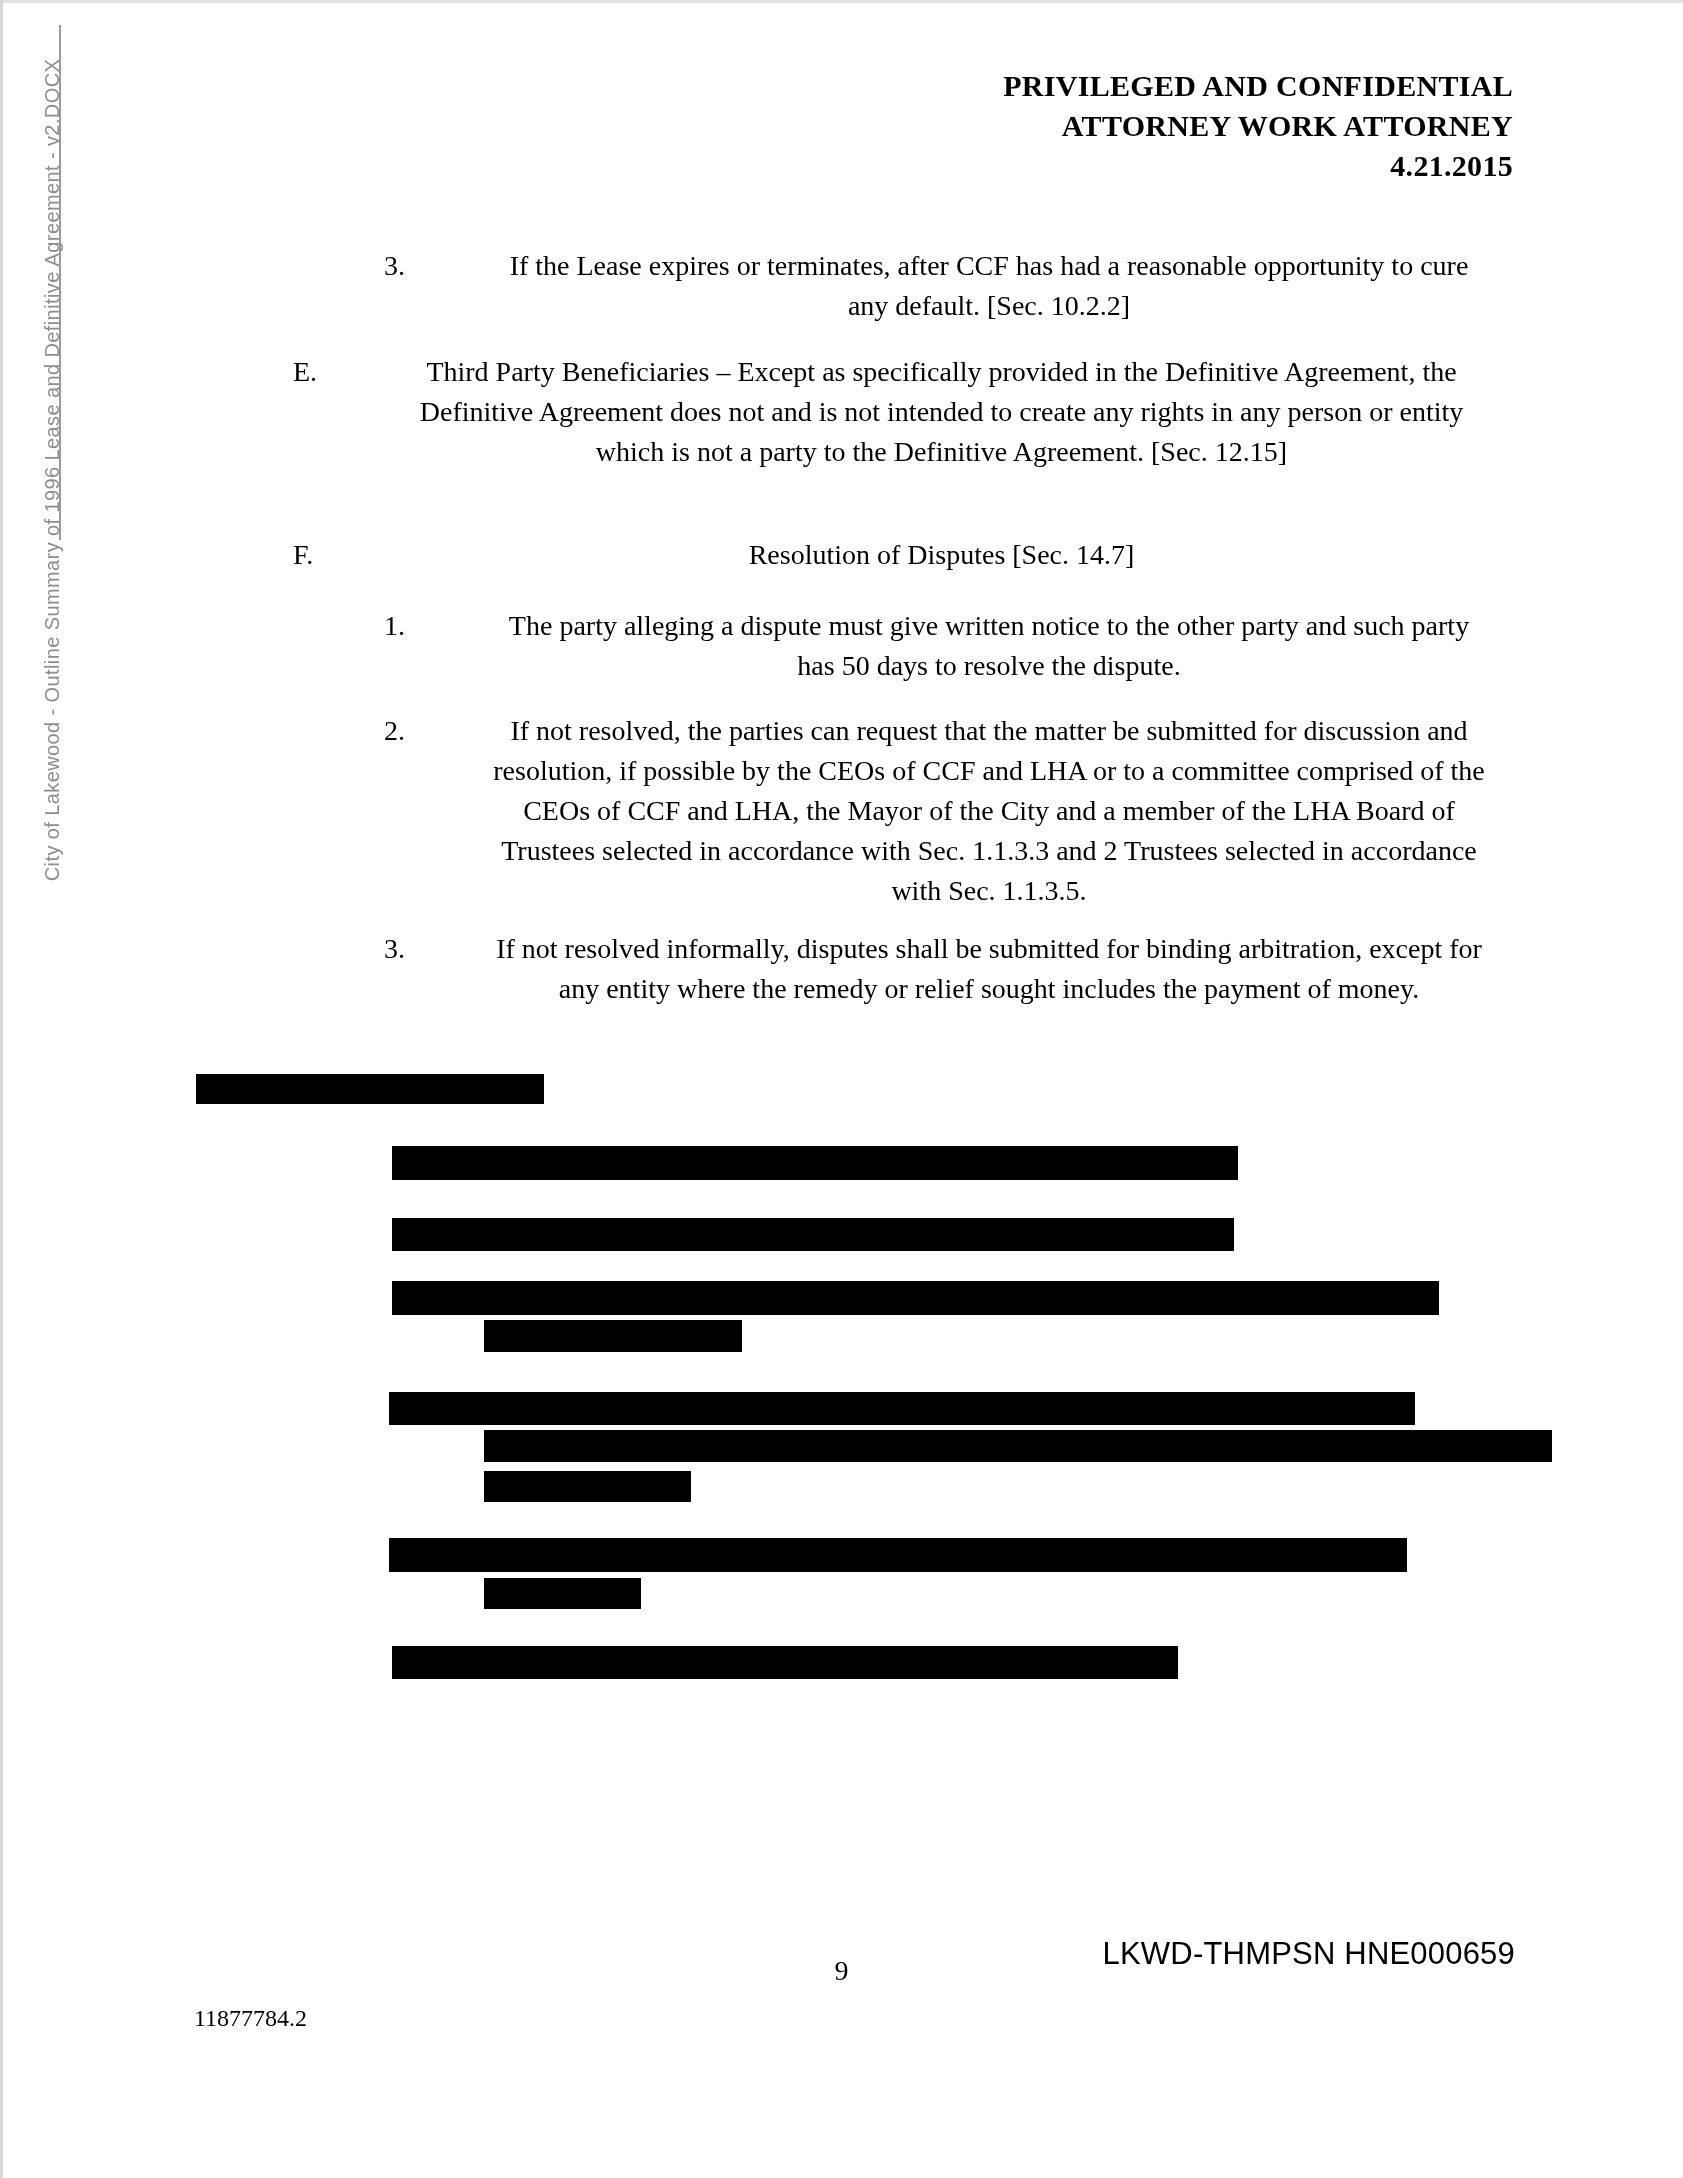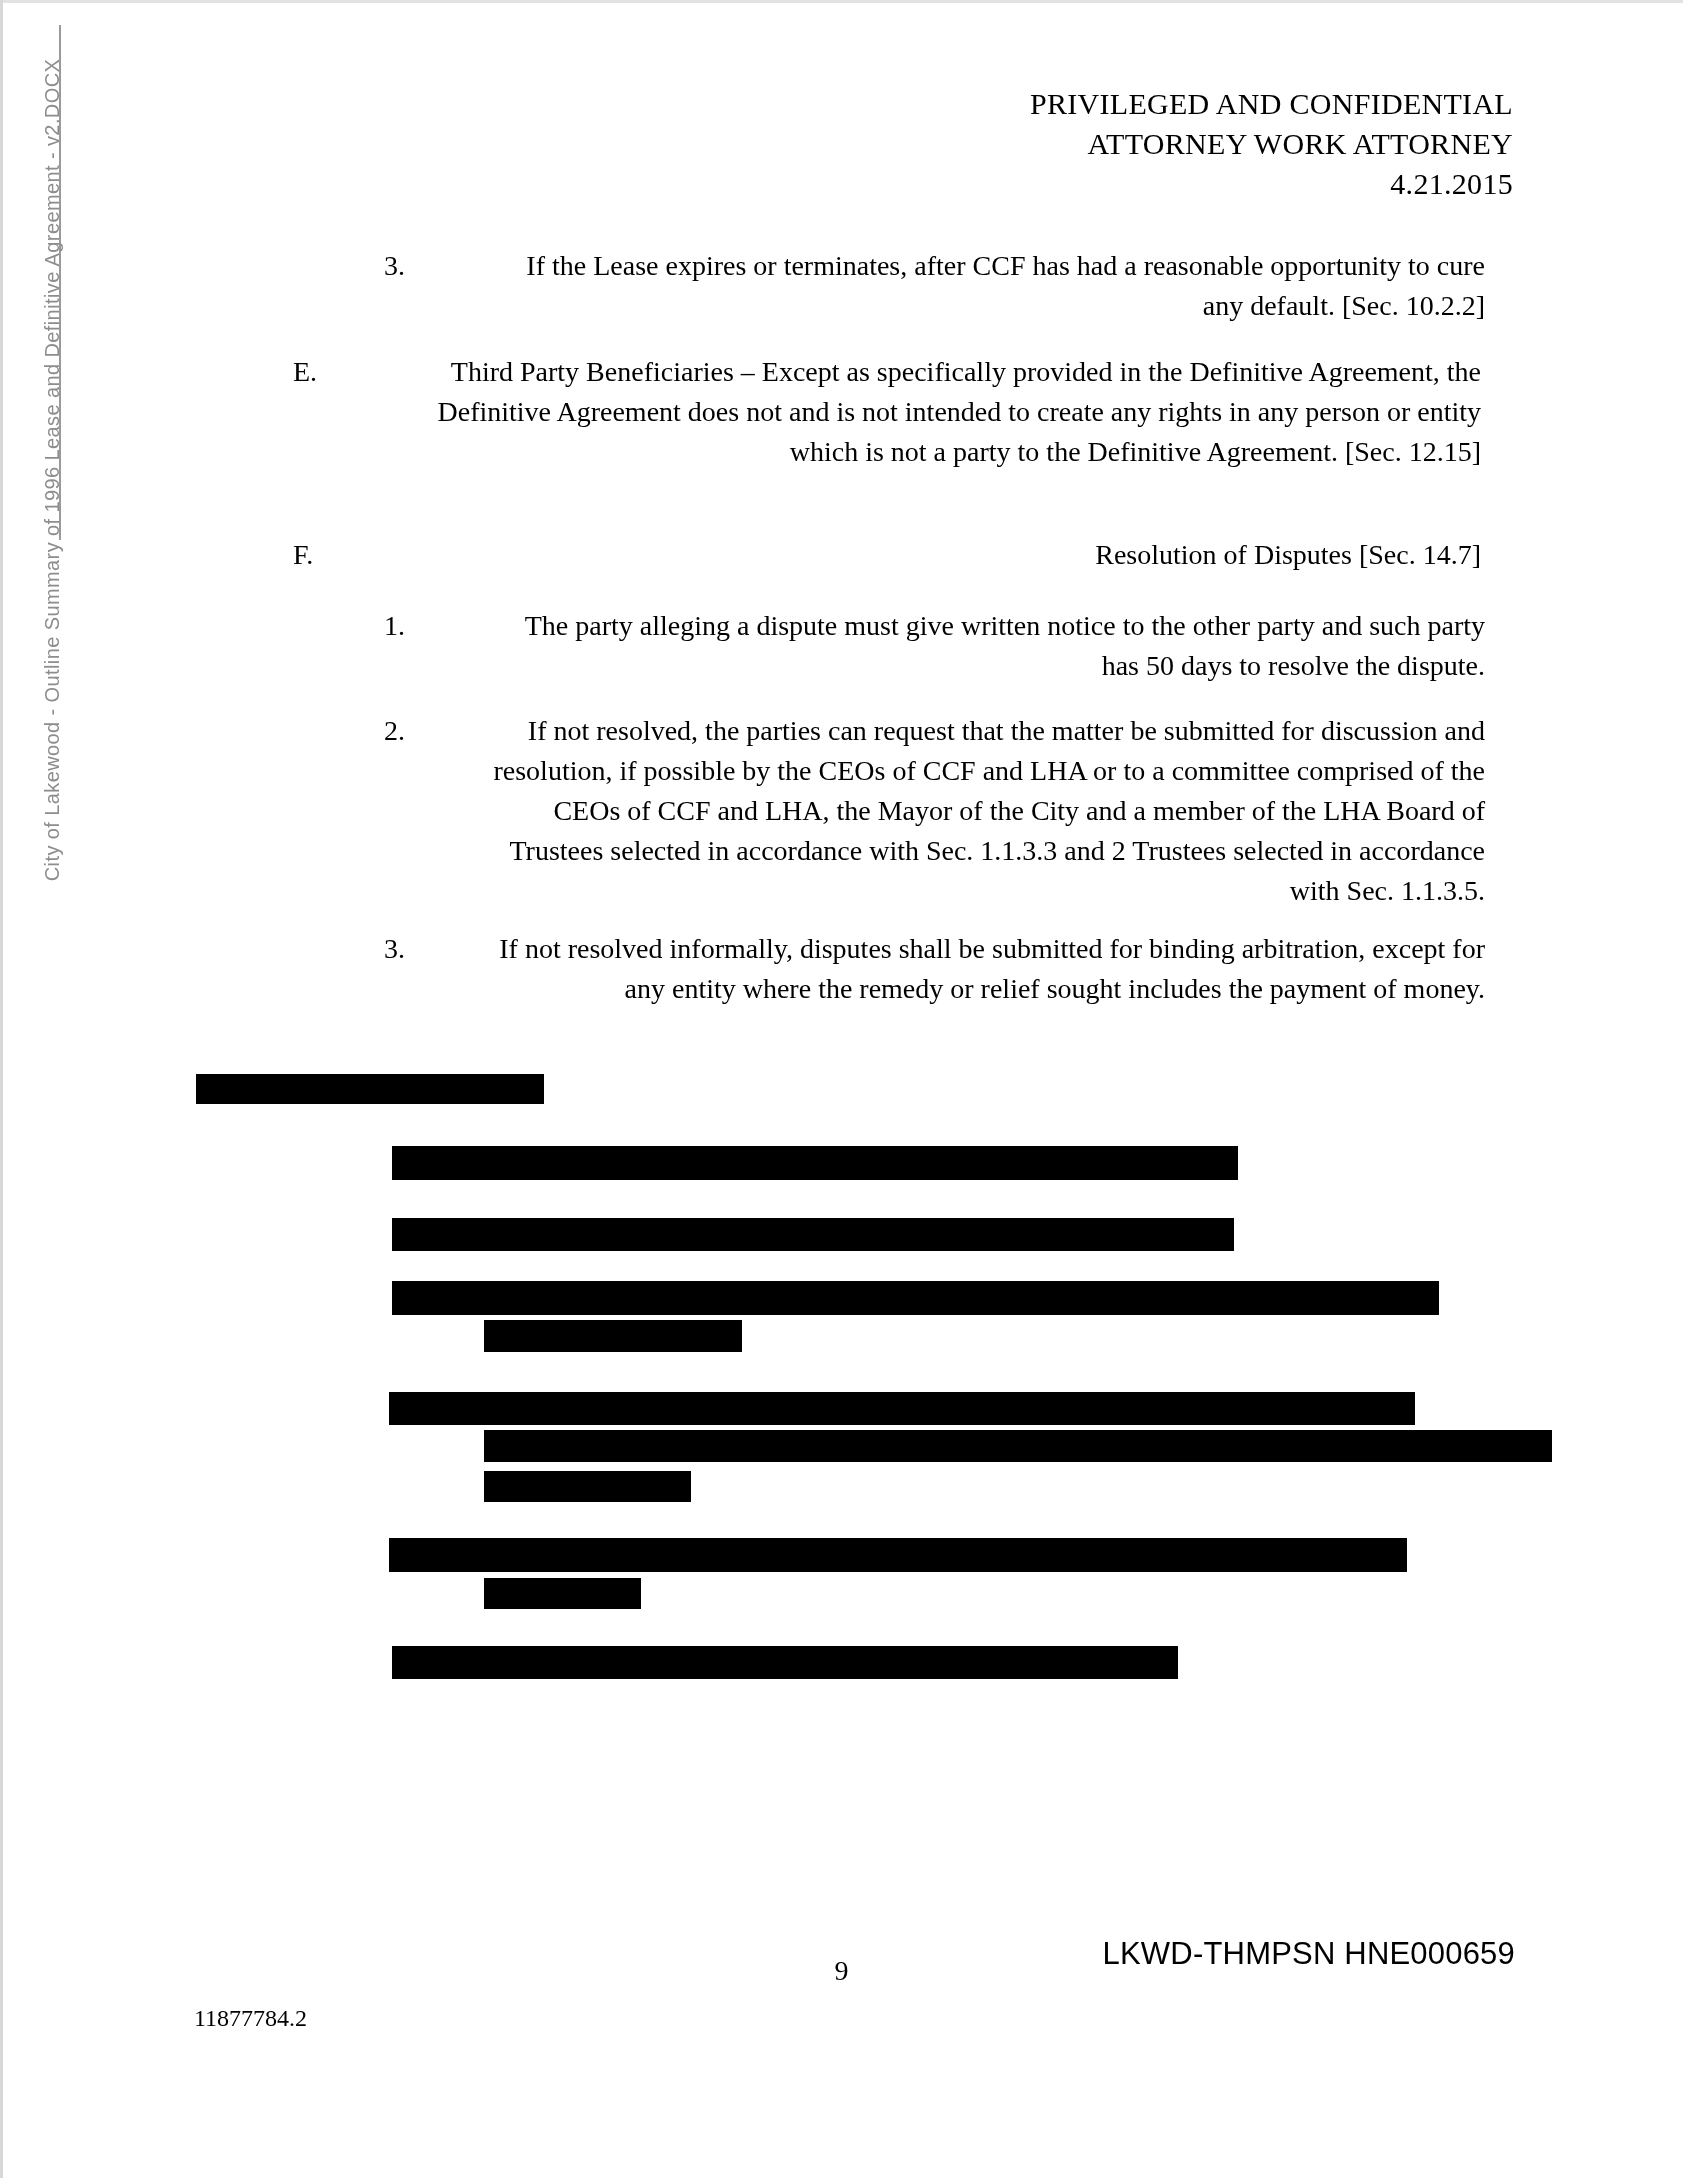--- a/index.html
+++ b/index.html
@@ -65,23 +65,23 @@
     top: 25px;
     width: 2px;
     height: 515px;
     background: #9a9a9a;
   }
 
   
   .doc-header {
     position: absolute;
     right: 170px;
-    top: 84px;
+    top: 66px;
     text-align: right;
-    font-weight: normal;
+    font-weight: bold;
     font-size: 30px;
     line-height: 40px;
     letter-spacing: 0.3px;
   }
   .doc-header div { white-space: nowrap; }
 
   
   .body-block {
     position: absolute;
     left: 0;
@@ -98,21 +98,21 @@
   .outline-item .marker {
     position: absolute;
     left: 0;
     top: 0;
     width: 89px;
     text-align: left;
   }
   .outline-item .text {
     display: block;
     margin-left: 109px;
-    text-align: right;
+    text-align: center;
   }
 
   
   .lvl-alpha { left: 293px; width: 1188px; }
   .lvl-num   { left: 384px; width: 1101px; }
 
   
   .redaction {
     position: absolute;
     background: #000000;

